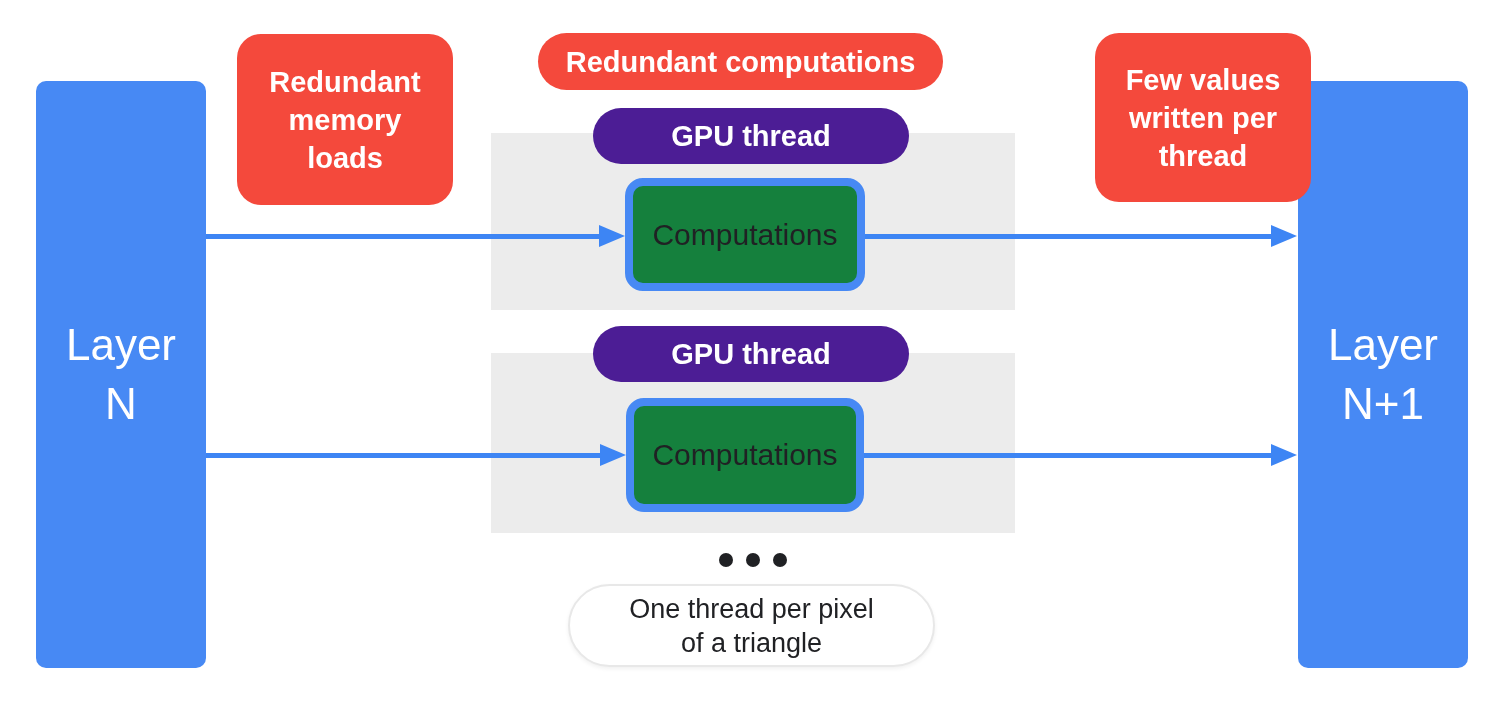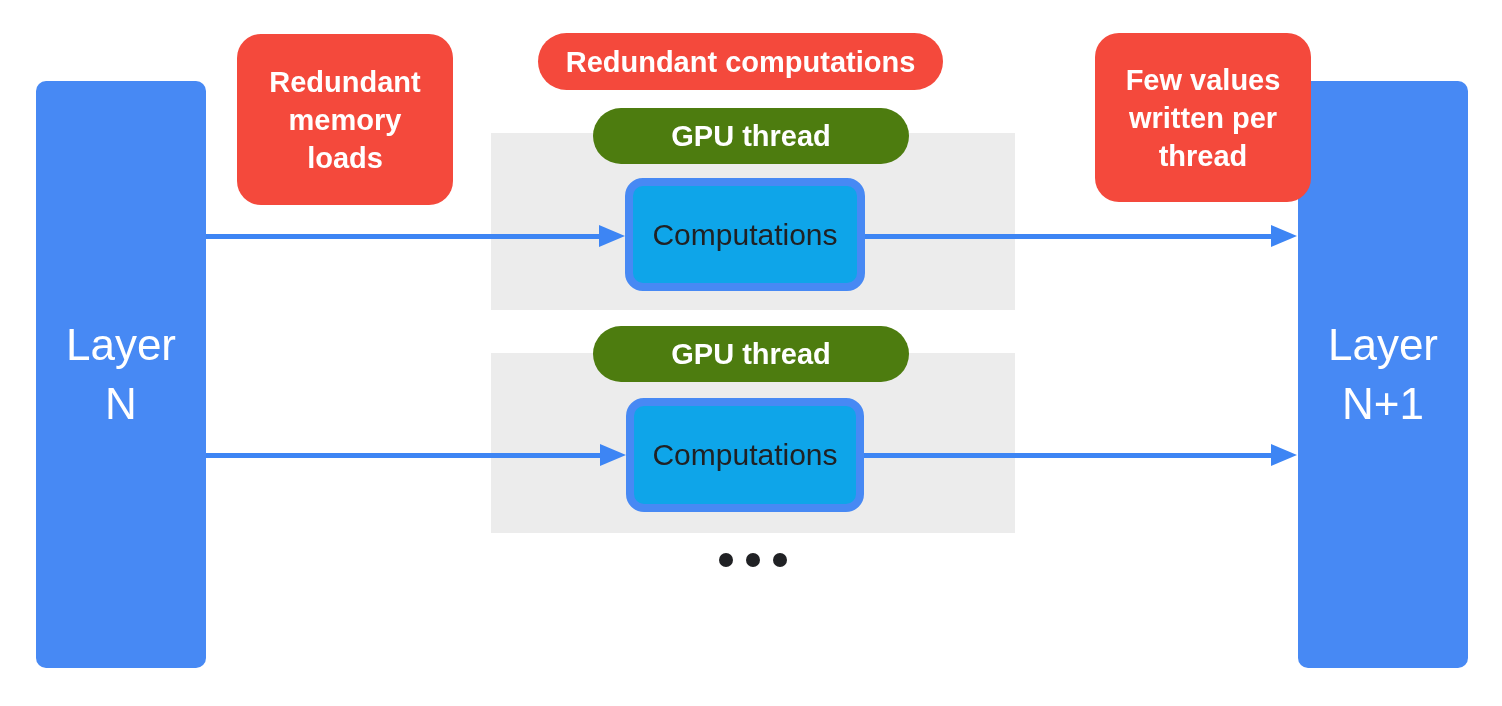--- a/index.html
+++ b/index.html
@@ -50,35 +50,35 @@
   .callout-comp   { left: 538px;  top: 33px; width: 405px; height: 57px;  border-radius: 29px; }
   .callout-values { left: 1051px; top: 33px; width: 216px; height: 169px; border-radius: 24px; margin-left: 44px; }
 
   
   .thread-panel { background: #ECECEC; }
   .thread-panel-1 { left: 491px; top: 133px; width: 524px; height: 177px; }
   .thread-panel-2 { left: 491px; top: 353px; width: 524px; height: 180px; }
 
   
   .gpu-pill {
-    background: #4d7c0f;
+    background: #4c1d95;
     border-radius: 28px;
     color: #ffffff;
     font-weight: bold;
     font-size: 29px;
     display: flex;
     align-items: center;
     justify-content: center;
   }
   .gpu-pill-1 { left: 593px; top: 108px; width: 316px; height: 56px; }
   .gpu-pill-2 { left: 593px; top: 326px; width: 316px; height: 56px; }
 
   
   .comp-box {
-    background: #0ea5e9;
+    background: #15803d;
     border: 8px solid #4789F4;
     border-radius: 18px;
     display: flex;
     align-items: center;
     justify-content: center;
     color: #202124;
     font-size: 30px;
   }
   .comp-box-1 { left: 625px; top: 178px; width: 240px; height: 113px; }
   .comp-box-2 { left: 626px; top: 398px; width: 238px; height: 114px; }
@@ -168,14 +168,16 @@
 
   <div class="abs gpu-pill gpu-pill-2">GPU thread</div>
   <div class="abs comp-box comp-box-2">Computations</div>
 
   <div class="abs dots">
     <div class="dot"></div>
     <div class="dot"></div>
     <div class="dot"></div>
   </div>
 
+  <div class="abs note-pill">One thread per pixel
+of a triangle</div>
 
 </div>
 
 </body></html>

